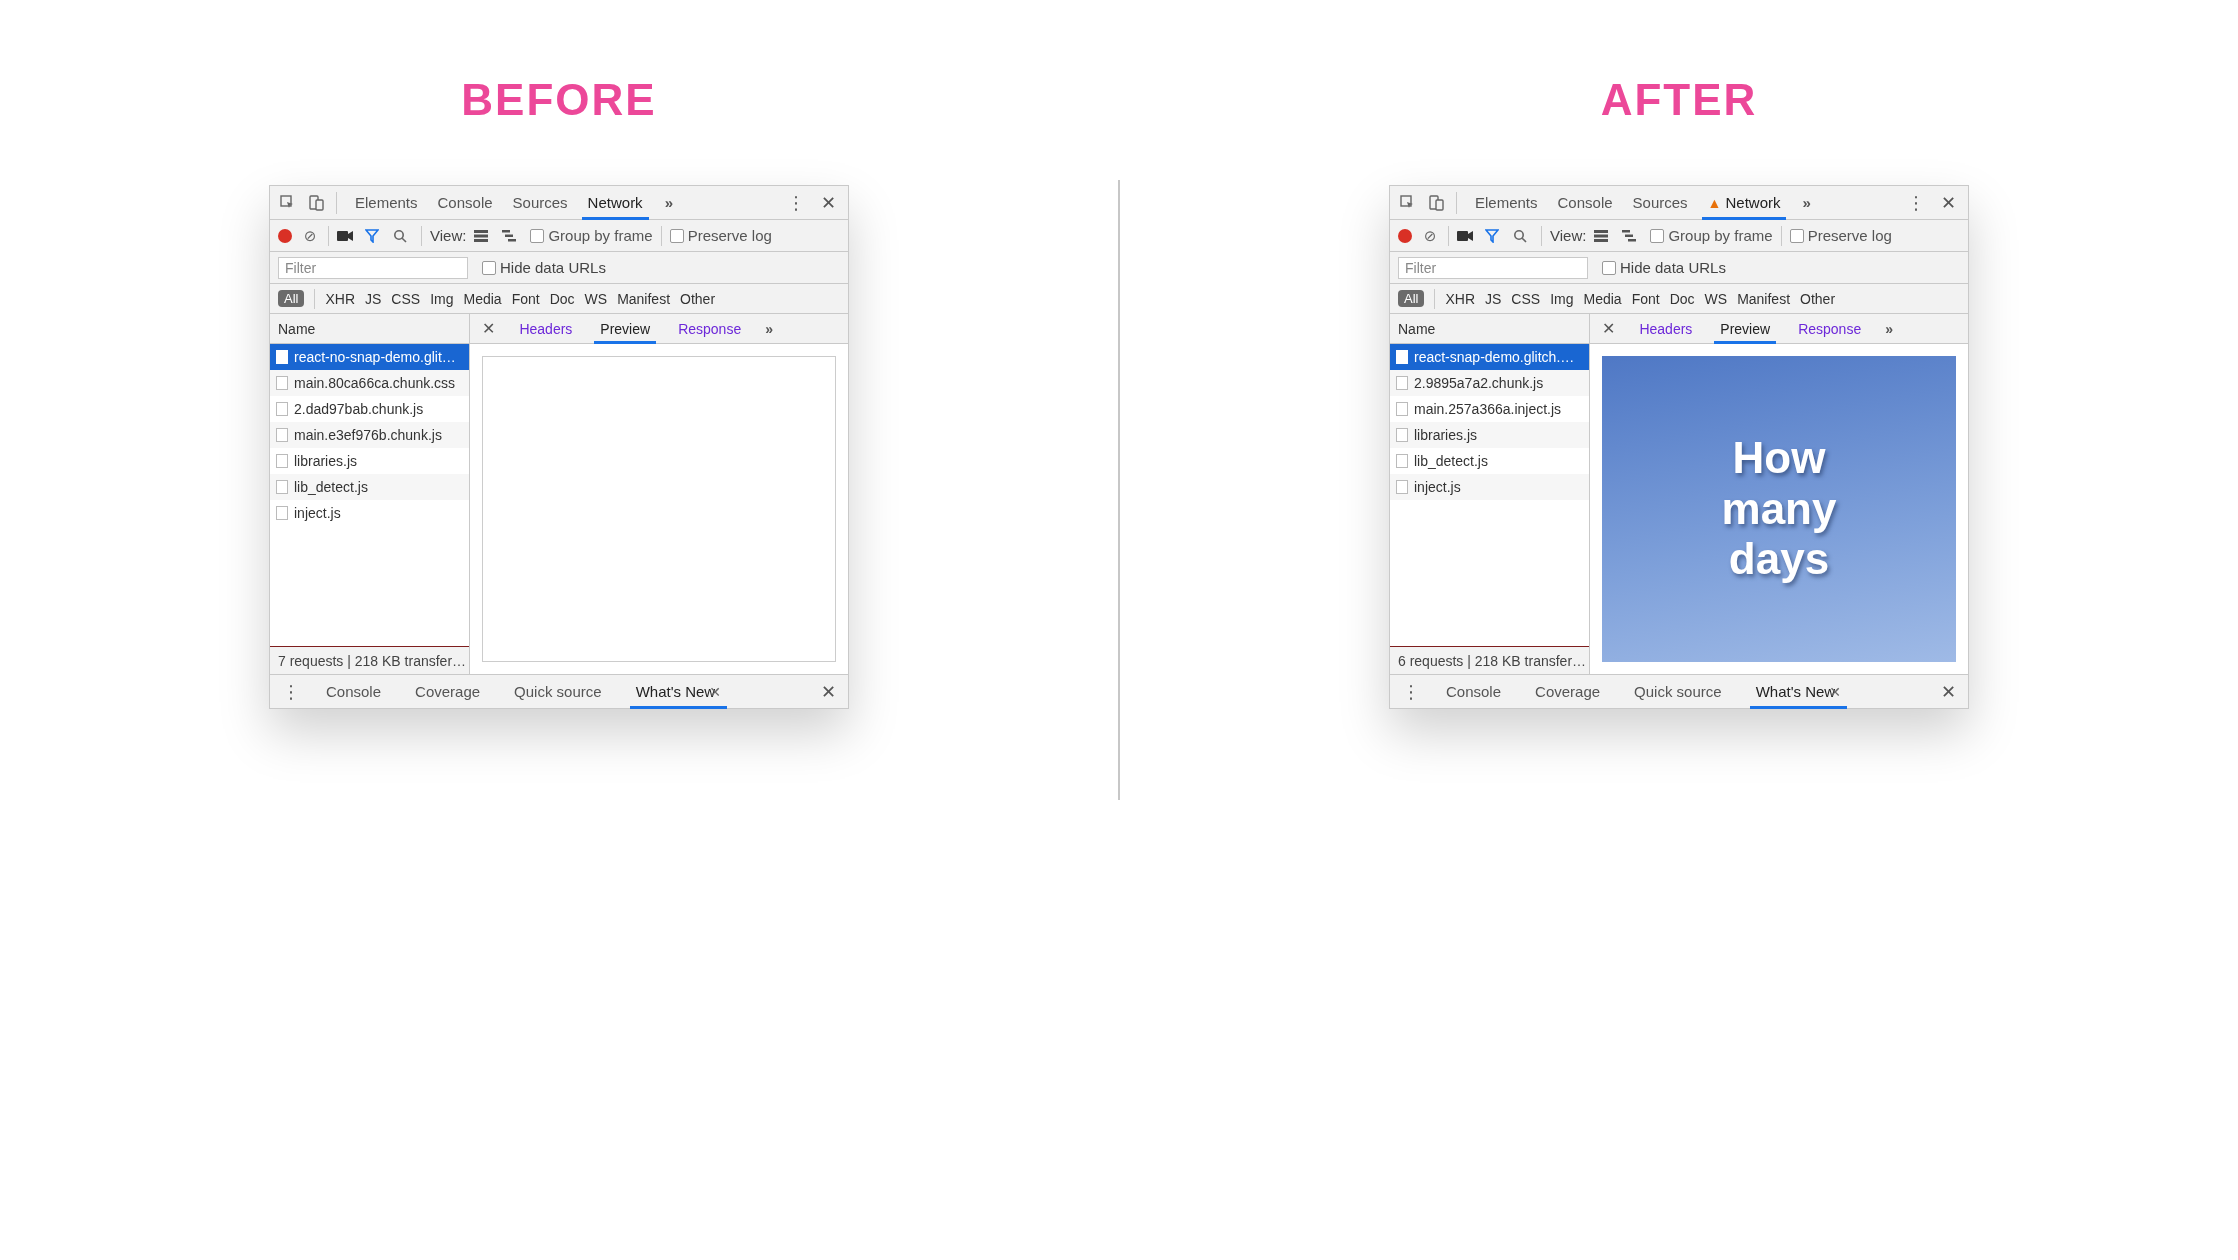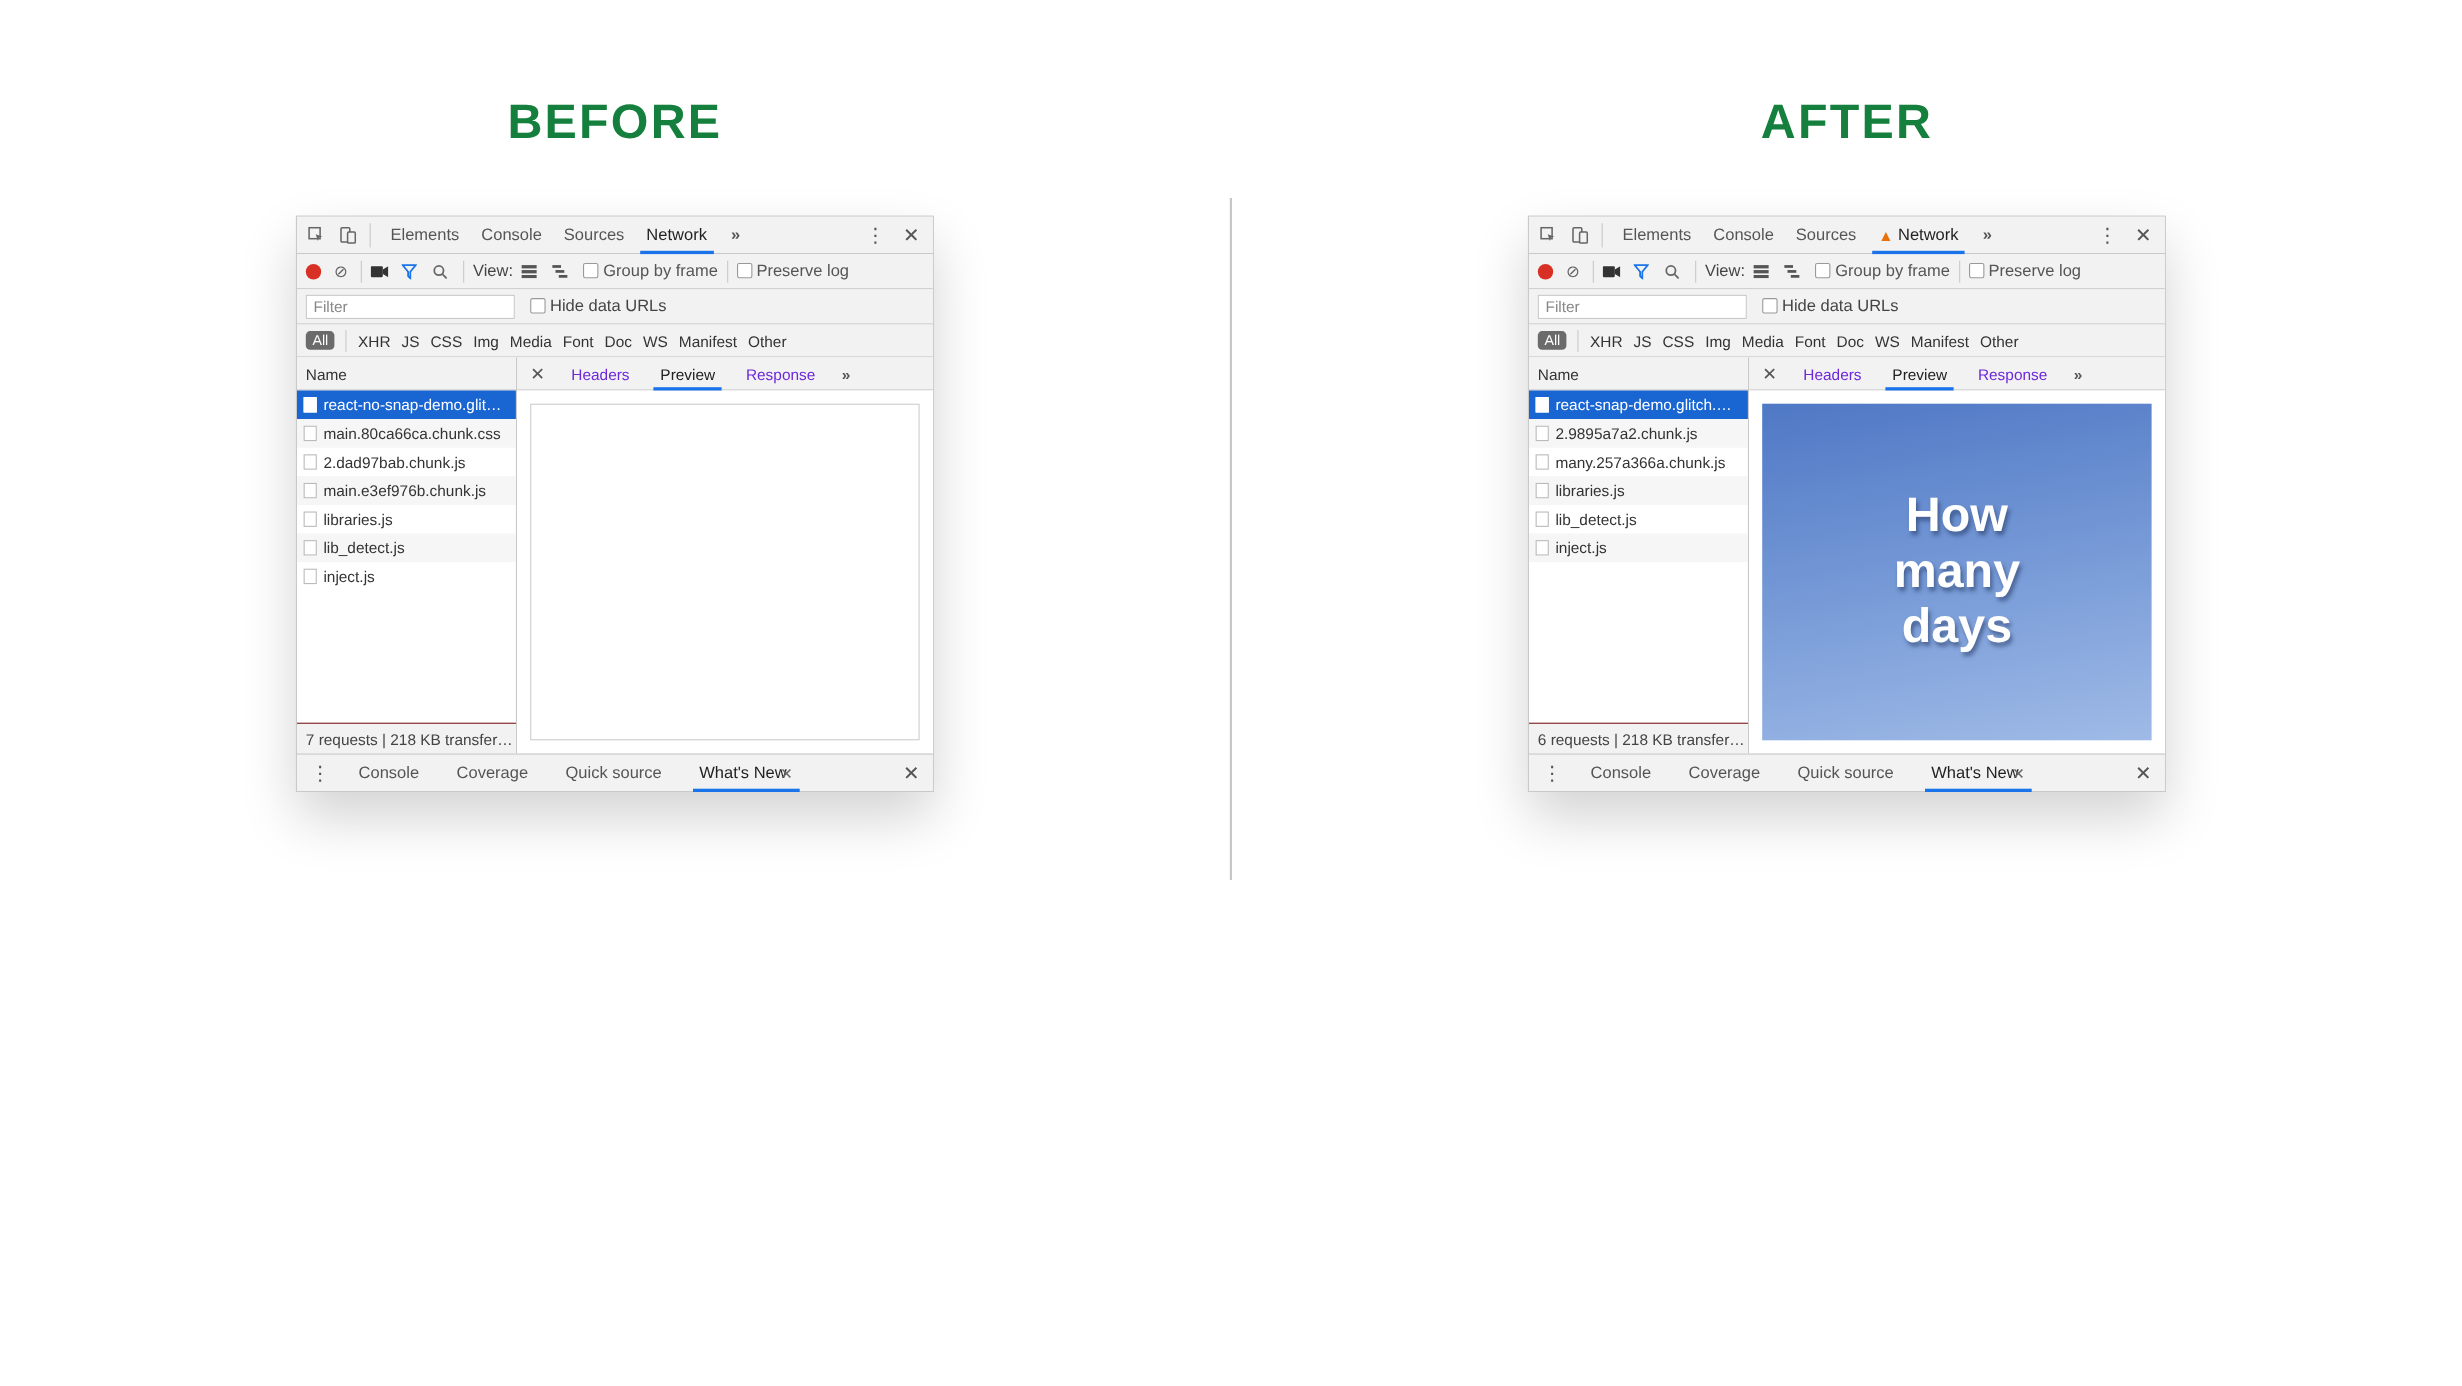--- a/index.html
+++ b/index.html
@@ -23,24 +23,23 @@
   }
   .col {
     flex: 1;
     display: flex;
     flex-direction: column;
     align-items: center;
   }
   .heading {
     font-size: 44px;
     font-weight: 700;
-    color: #15803d;
+    color: #ec4899;
     letter-spacing: 2px;
     margin-bottom: 60px;
-    margin-top: 11px;
   }
   .divider {
     width: 2px;
     height: 620px;
     background: #c7c7c7;
     margin-top: 105px;
   }
   .devtools {
     width: 580px;
     background: #f2f2f2;
@@ -388,21 +387,21 @@
           <div class="reqitem sel">
               <span class="fileico"></span>
               <span>react-snap-demo.glitch.…</span>
             </div>
           <div class="reqitem">
               <span class="fileico"></span>
               <span>2.9895a7a2.chunk.js</span>
             </div>
           <div class="reqitem">
               <span class="fileico"></span>
-              <span>many.257a366a.chunk.js</span>
+              <span>main.257a366a.inject.js</span>
             </div>
           <div class="reqitem">
               <span class="fileico"></span>
               <span>libraries.js</span>
             </div>
           <div class="reqitem">
               <span class="fileico"></span>
               <span>lib_detect.js</span>
             </div>
           <div class="reqitem">

